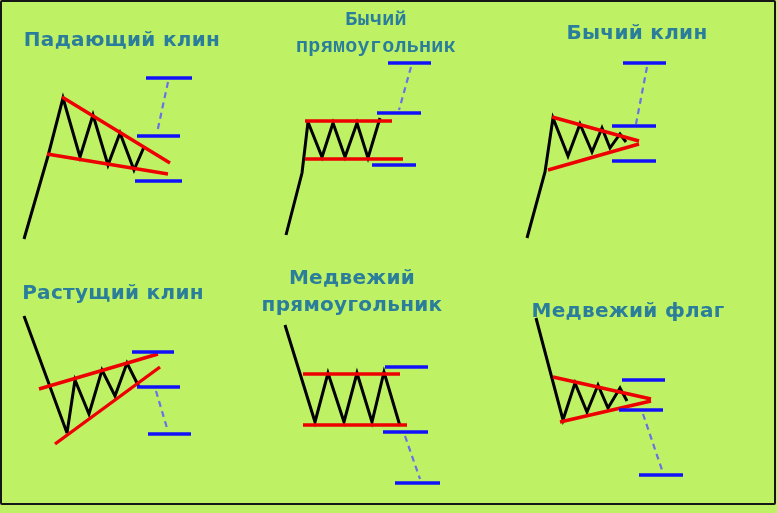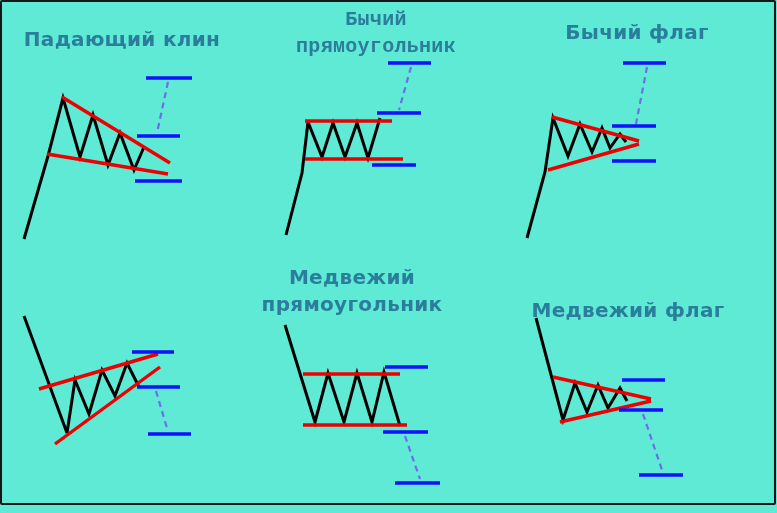--- a/index.html
+++ b/index.html
@@ -4,21 +4,21 @@
 <style>
   html, body {
     margin: 0;
     padding: 0;
     background: #ffffff;
   }
   .board {
     position: relative;
     width: 777px;
     height: 513px;
-    background: #5eead4;
+    background: #bef264;
     overflow: hidden;
     font-family: "DejaVu Sans", sans-serif;
   }
   .frame {
     position: absolute;
     left: 0;
     top: 0;
     width: 772px;
     height: 501px;
     border: 2px solid #161616;
@@ -105,19 +105,20 @@
         <polyline points="622,380 665,380" fill="none" stroke="#1212fa" stroke-width="3.4" stroke-linejoin="miter"></polyline>
         <polyline points="619,410 663,410" fill="none" stroke="#1212fa" stroke-width="3.4" stroke-linejoin="miter"></polyline>
         <polyline points="643,414 662,470" fill="none" stroke="#6e6ee8" stroke-width="2.2" stroke-dasharray="6 4.5" stroke-linejoin="miter"></polyline>
         <polyline points="639,475 683,475" fill="none" stroke="#1212fa" stroke-width="3.4" stroke-linejoin="miter"></polyline>
       </g>
     </svg>
 
   <div class="panel-title t1">Падающий клин</div>
   <div class="panel-title t2">Бычий
 прямоугольник</div>
-  <div class="panel-title t3">Бычий флаг</div>
+  <div class="panel-title t3">Бычий клин</div>
+  <div class="panel-title t4">Растущий клин</div>
   <div class="panel-title t5">Медвежий
 прямоугольник</div>
   <div class="panel-title t6">Медвежий флаг</div>
 
   <div class="frame"></div>
 </div>
 
 </body></html>

